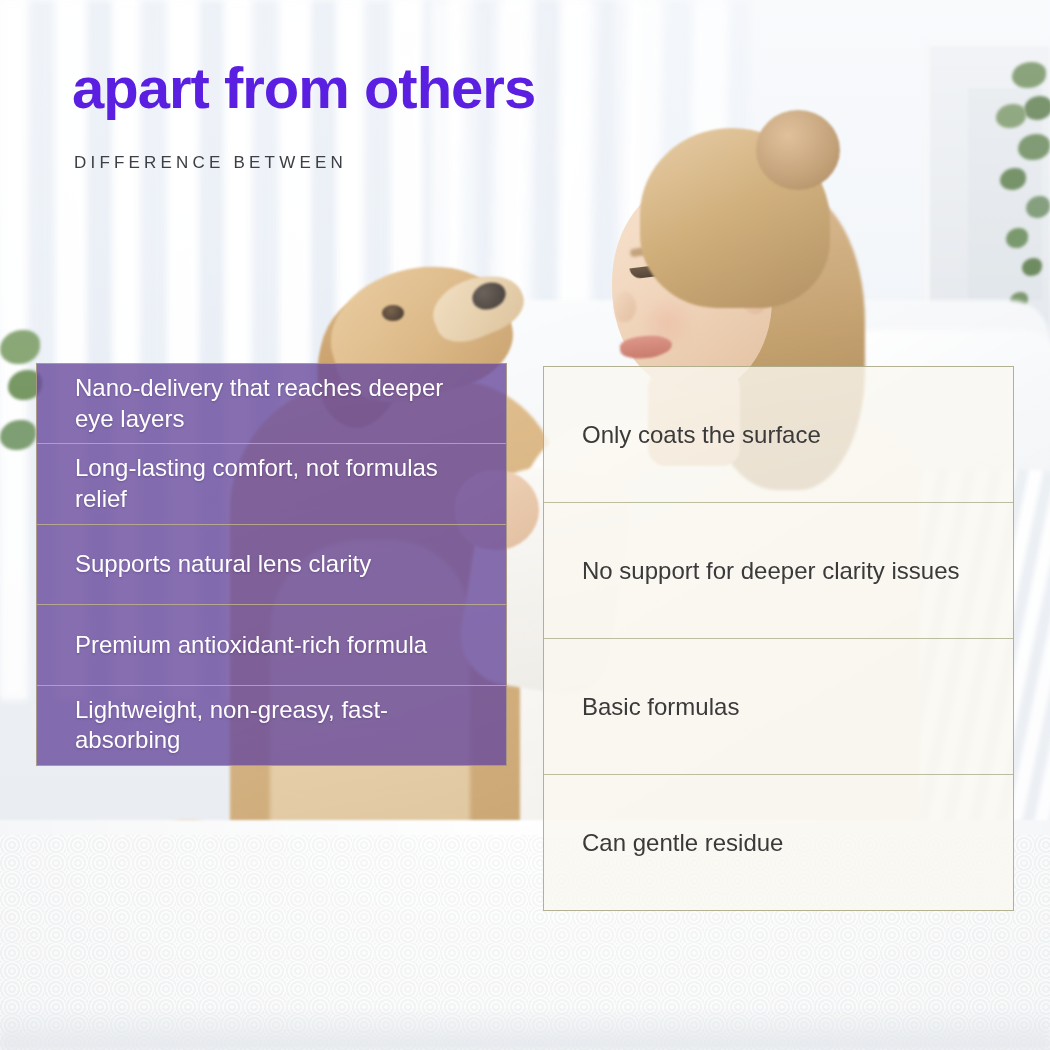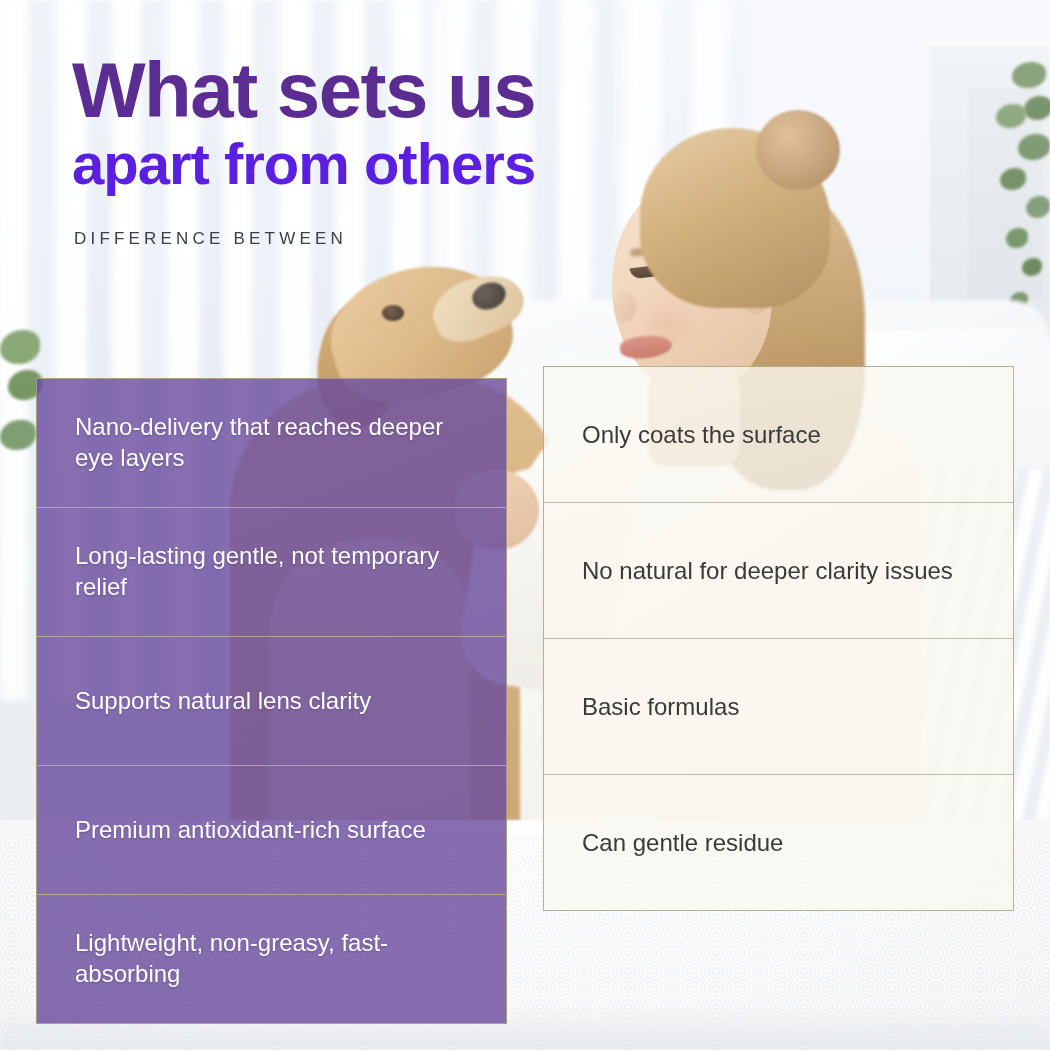--- a/index.html
+++ b/index.html
@@ -264,21 +264,21 @@
     color:#5a1fe0;margin:6px 0 0 0;
   }
   .h-sub{
     margin:34px 0 0 2px;font-size:17px;font-weight:400;letter-spacing:4.2px;
     color:#3c4046;
   }
 
   
   .panel{position:absolute;box-sizing:border-box;}
   .panel-left{
-    left:36px;top:378px;width:471px;height:646px;
+    left:36px;top:363px;width:471px;height:403px;
     background:rgba(104,74,156,.80);
     border:1px solid rgba(186,170,128,.75);
   }
   .panel-right{
     left:543px;top:366px;width:471px;height:545px;
     background:rgba(250,248,240,.80);
     border:1px solid rgba(140,140,96,.65);
   }
   .rows{display:flex;flex-direction:column;height:100%;}
   .row{
@@ -362,52 +362,51 @@
     <div class="w-jeans2"></div>
     <div class="w-foot"></div>
 
     <div class="bg-carpet"></div>
     <div class="bg-carpet-tex"></div>
     <div class="bg-floor"></div>
     <div class="photo-veil"></div>
   </div>
 
   <div class="header">
-    <h1 class="h-line1">What sets us</h1>
     <h2 class="h-line2">apart from others</h2>
     <div class="h-sub">DIFFERENCE BETWEEN</div>
   </div>
 
   <div class="panel panel-left">
     <div class="rows">
       <div class="row">
         <p class="row-text">Nano-delivery that reaches deeper eye layers</p>
       </div>
       <div class="row">
-        <p class="row-text"> Long-lasting gentle, not temporary relief</p>
+        <p class="row-text"> Long-lasting comfort, not formulas relief</p>
       </div>
       <div class="row">
         <p class="row-text">Supports natural lens clarity</p>
       </div>
       <div class="row">
-        <p class="row-text">Premium antioxidant-rich surface</p>
+        <p class="row-text">Premium antioxidant-rich formula</p>
       </div>
       <div class="row">
         <p class="row-text">Lightweight, non-greasy, fast-absorbing</p>
       </div>
     </div>
   </div>
 
   <div class="panel panel-right">
     <div class="rows">
       <div class="row">
         <p class="row-text">Only coats the surface</p>
       </div>
       <div class="row">
-        <p class="row-text">No natural for deeper clarity issues</p>
+        <p class="row-text">No support for deeper clarity issues</p>
       </div>
       <div class="row">
         <p class="row-text">Basic formulas</p>
       </div>
       <div class="row">
         <p class="row-text">Can gentle residue</p>
       </div>
     </div>
   </div>
 

